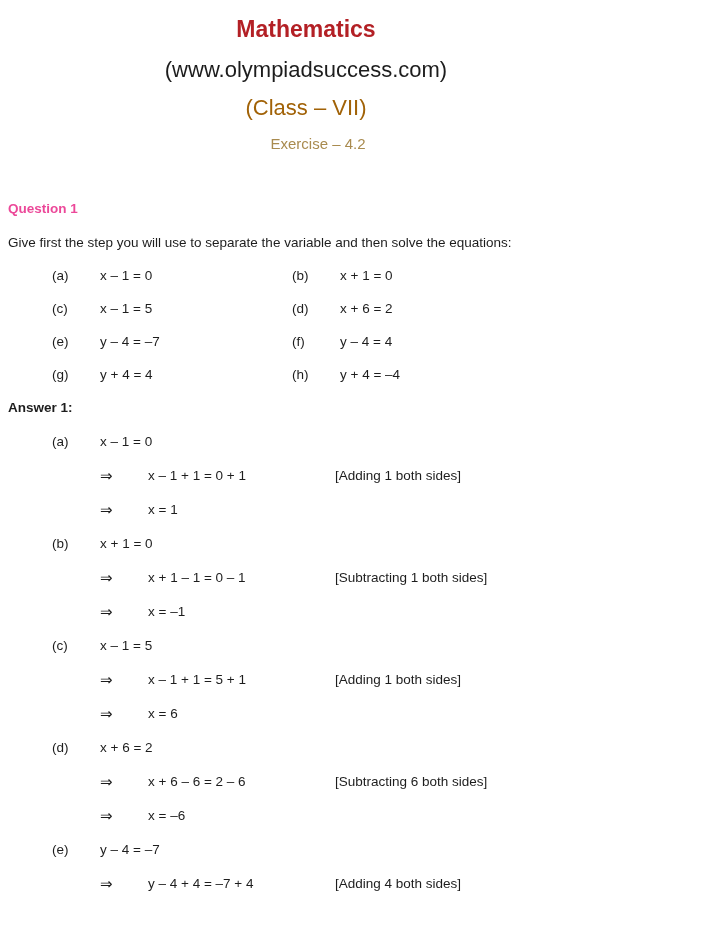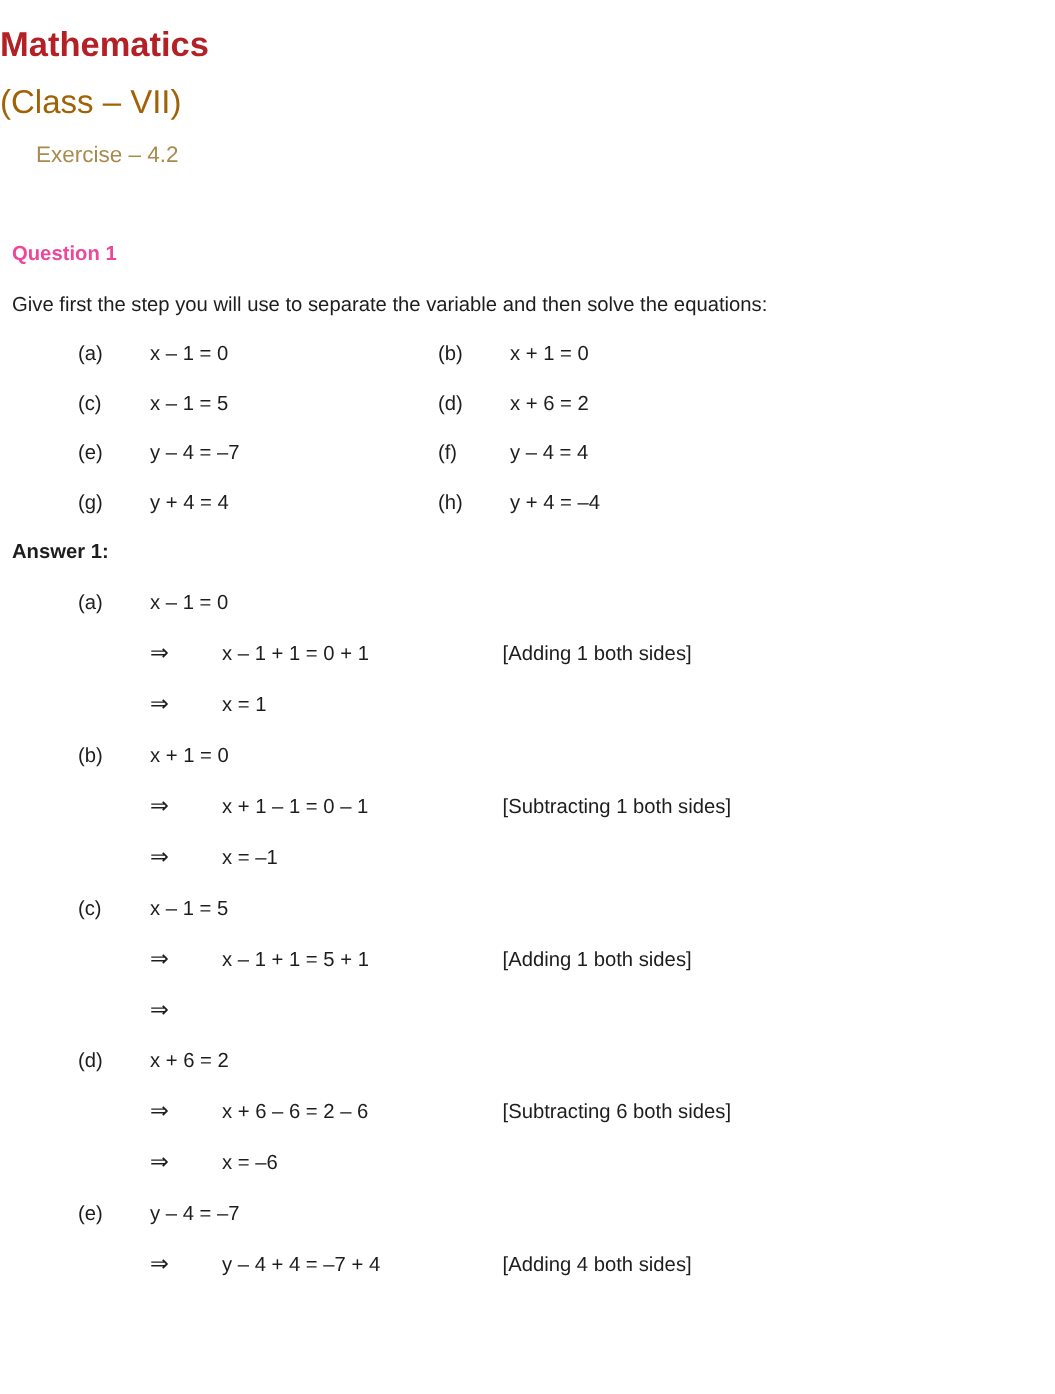--- a/index.html
+++ b/index.html
@@ -7,21 +7,21 @@
     position: relative;
     width: 703px;
     height: 929px;
     background: #ffffff;
     font-family: "Liberation Sans", sans-serif;
     color: #1d1d1d;
     font-size: 13.5px;
     overflow: hidden;
   }
   
-  .header { width: 612px; text-align: left; }
+  .header { width: 612px; text-align: center; }
   .h-title   { padding-top: 17px; font-size: 23px; font-weight: bold; line-height: 25px; }
   .h-site    { margin-top: 15px; font-size: 22px; line-height: 25px; color: #1d1d1d; }
   .h-chapter { margin-top: 13px; font-size: 22px; line-height: 25px; }
   .h-class   { margin-top: 13px; font-size: 22px; line-height: 25px; }
   .h-ex      { margin-top: 15px; font-size: 15px; line-height: 18px; padding-left: 24px; }
   
   .q-heading { margin: 48px 0 0 8px; font-weight: bold; line-height: 16px; }
   .q-prompt  { margin: 18px 0 0 8px; line-height: 16px; }
   .qrow  { display: flex; margin-top: 17px; line-height: 16px; }
   .qrow:first-of-type { margin-top: 15px; }
@@ -36,20 +36,21 @@
   .sexpr  { width: 187px; }
   .snote  { }
 </style>
 </head>
 <body>
 
 <div class="page">
 
   <div class="header">
     <div class="h-title" style="color:#b32025">Mathematics</div>
+    <div class="h-site">(www.olympiadsuccess.com)</div>
     <div class="h-class" style="color:#a16207">(Class – VII)</div>
     <div class="h-ex" style="color:#a98b4f">Exercise – 4.2</div>
   </div>
 
   <div class="q-heading" style="color:#ec4899">Question 1</div>
   <div class="q-prompt">Give first the step you will use to separate the variable and then solve the equations:</div>
 
   <div class="qrow">
     <span class="qlbl">(a)</span>
     <span class="qeq1">x – 1 = 0</span>
@@ -111,20 +112,21 @@
     <span class="albl">(c)</span>
     <span class="aeq">x – 1 = 5</span>
   </div>
   <div class="arow">
     <span class="sarrow">⇒</span>
     <span class="sexpr">x – 1 + 1 = 5 + 1</span>
     <span class="snote">[Adding 1 both sides]</span>
   </div>
   <div class="arow">
     <span class="sarrow">⇒</span>
+    <span class="sexpr">x = 6</span>
     <span class="snote"></span>
   </div>
 
   <div class="arow">
     <span class="albl">(d)</span>
     <span class="aeq">x + 6 = 2</span>
   </div>
   <div class="arow">
     <span class="sarrow">⇒</span>
     <span class="sexpr">x + 6 – 6 = 2 – 6</span>

